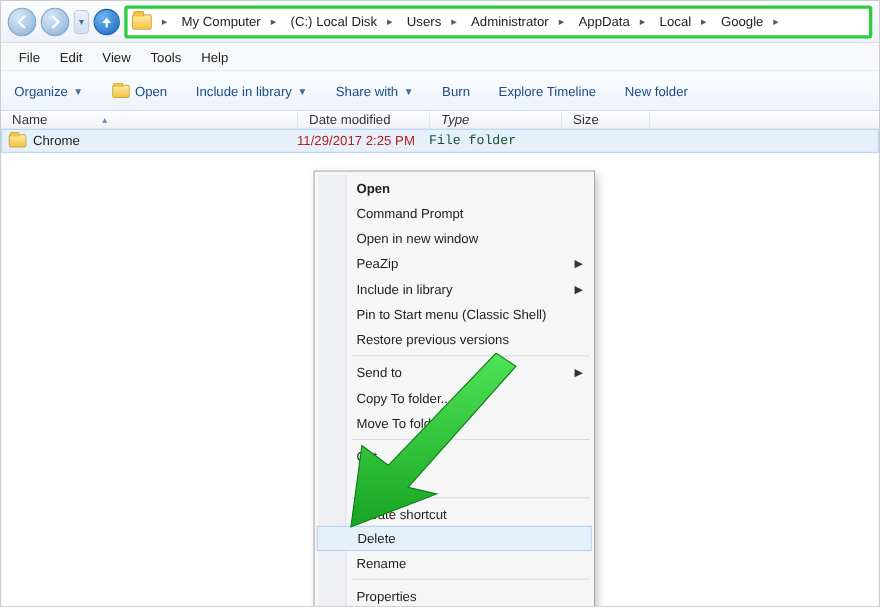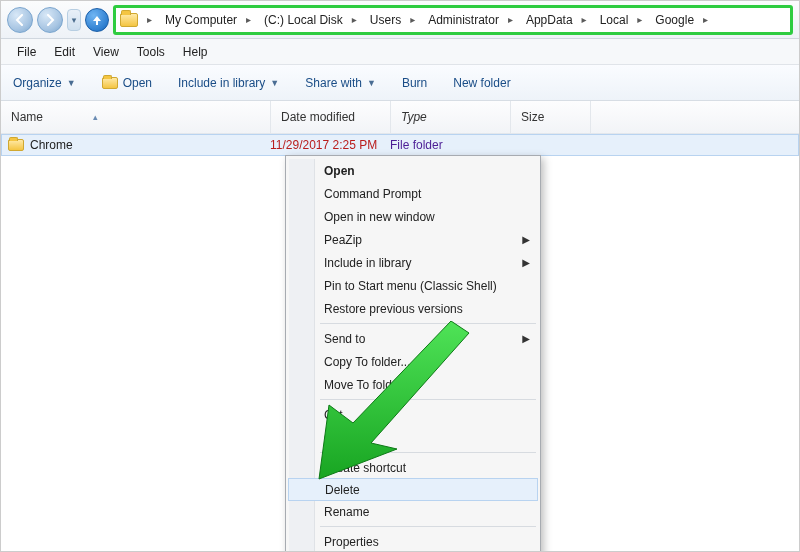--- a/index.html
+++ b/index.html
@@ -89,21 +89,21 @@
   .tool .drop { font-size:9px; color:#4a6d93; }
   .open-icon {
     width:16px; height:12px; background:linear-gradient(#ffe9a6,#f4c542);
     border:1px solid #d0a830; border-radius:2px; position:relative;
   }
   .open-icon::before { content:""; position:absolute; top:-3px; left:0; width:7px; height:3px;
     background:#f4c542; border:1px solid #d0a830; border-bottom:none; border-radius:2px 2px 0 0;}
 
   
   .colheaders {
-    display:flex; height:33px; align-items:stretch;
+    display:flex; height:16px; align-items:stretch;
     background:linear-gradient(#fdfdfe,#f2f4f7);
     border-bottom:1px solid #e3e7ec; font-size:12px; color:#333;
   }
   .colheaders .col {
     display:flex; align-items:center; padding:0 10px;
     border-right:1px solid #e3e7ec;
   }
   .col-name { width:270px; position:relative;}
   .col-date { width:120px;}
   .col-type { width:120px;font-style:italic;}
@@ -118,21 +118,21 @@
     padding:0 6px;
   }
   .file-row .icon {
     width:16px; height:12px; background:linear-gradient(#ffe9a6,#f4c542);
     border:1px solid #d0a830; border-radius:2px; margin-right:6px; position:relative;
   }
   .file-row .icon::before { content:""; position:absolute; top:-3px; left:0; width:7px; height:3px;
     background:#f4c542; border:1px solid #d0a830; border-bottom:none; border-radius:2px 2px 0 0;}
   .fr-name { width:240px; }
   .fr-date { width:120px; color:#b91c1c; }
-  .fr-type { width:120px; color:#4c1d95; }
+  .fr-type { width:120px; color:#14532d;font-family:Liberation Mono, monospace; }
 
   
   .context-menu {
     position:absolute; left:284px; top:154px; width:256px;
     background:#f6f6f6; border:1px solid #a7abb1;
     box-shadow: 3px 3px 8px rgba(0,0,0,.25);
     padding:3px 2px;
   }
   .cm-gutter {
     position:absolute; left:3px; top:3px; bottom:3px; width:26px;
@@ -221,20 +221,21 @@
   </span>
   <span class="tool">
     <span>Include in library</span>
     <span class="drop">▼</span>
   </span>
   <span class="tool">
     <span>Share with</span>
     <span class="drop">▼</span>
   </span>
   <span class="tool">Burn</span>
+  <span class="tool">Explore Timeline</span>
   <span class="tool">New folder</span>
 </div>
 
 <div class="colheaders">
   <div class="col col-name">
     <span>Name</span>
     <span class="sort-caret">▴</span>
   </div>
   <div class="col col-date">Date modified</div>
   <div class="col col-type">Type</div>

